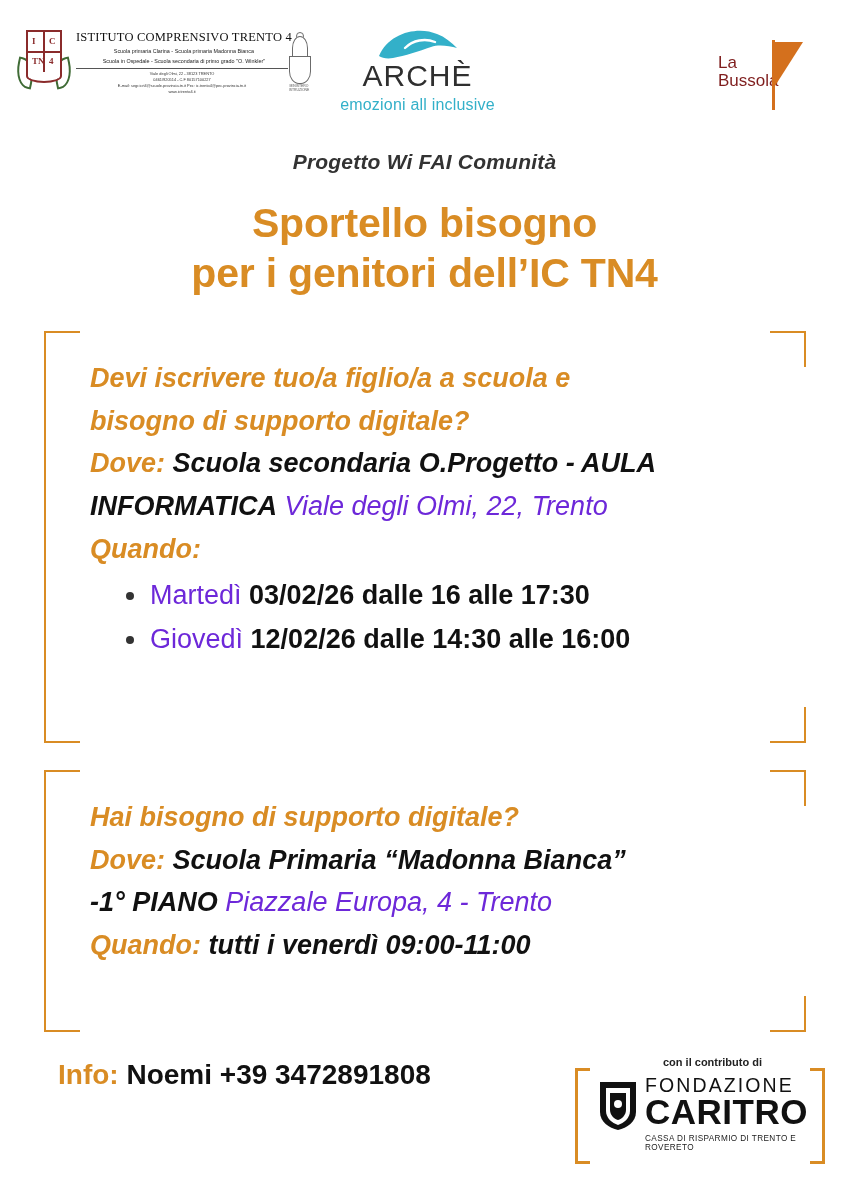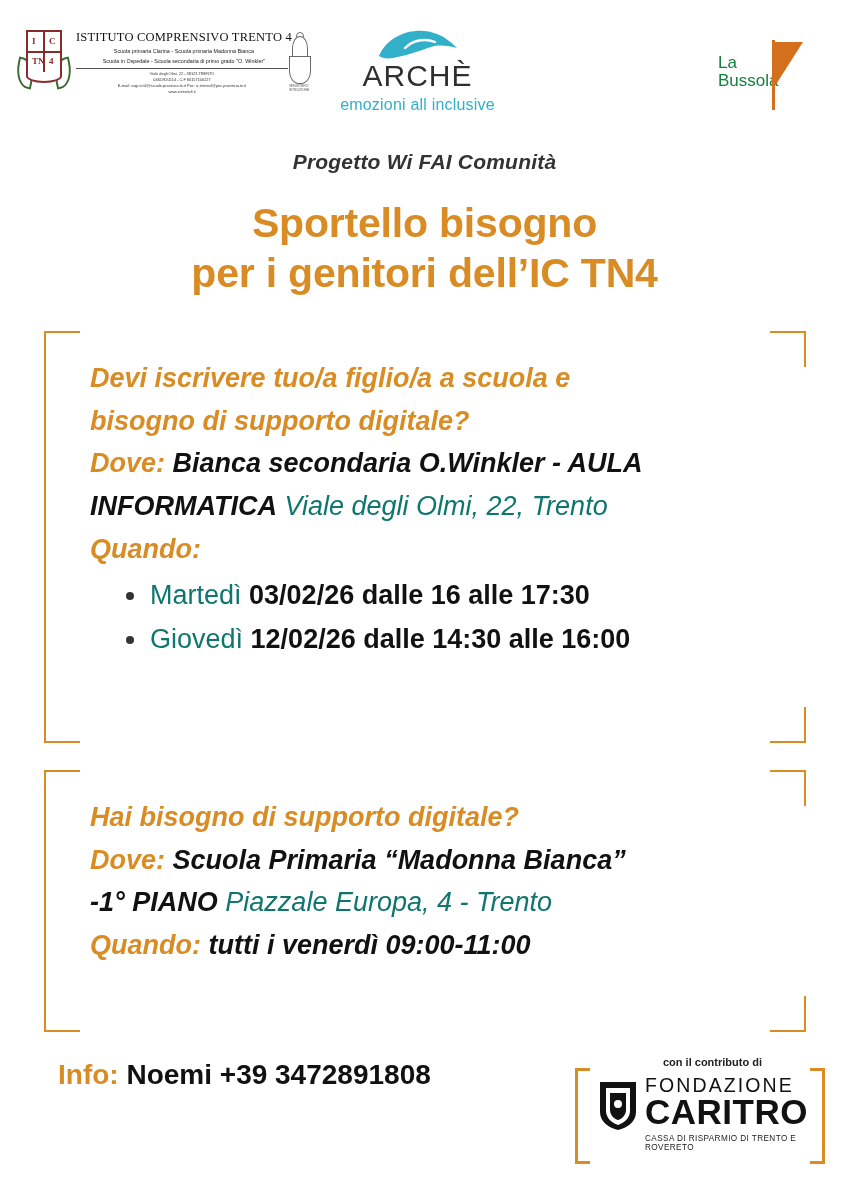--- a/index.html
+++ b/index.html
@@ -246,21 +246,21 @@
     left: 712px;
     top: 16px;
     width: 120px;
     height: 70px;
   }
   .bus-word {
     position: absolute;
     left: 6px;
     top: 14px;
     font-size: 17px;
-    color: #15803d;
+    color: #7f1d1d;
     line-height: 1.05;
     font-family: "Liberation Sans", sans-serif;
   }
   .bus-sail {
     position: absolute;
     left: 60px;
     top: 0;
     width: 34px;
     height: 52px;
   }
@@ -343,21 +343,21 @@
   }
 
   .line {
     font-size: 27px;
     line-height: 1.58;
     color: #1a1a1a;
     font-style: italic;
   }
   .or { color: #d98c24; font-weight: bold; }
   .bk-b { font-weight: bold; color: #111; }
-  .bk { color: #0f766e; }
+  .bk { color: #6d28d9; }
 
   ul.dates {
     list-style: none;
     margin: 4px 0 0 0;
     padding: 0 0 0 34px;
   }
   ul.dates li {
     font-size: 27px;
     line-height: 1.62;
     color: #222;
@@ -530,21 +530,21 @@
   <div class="corner c-tr"></div>
   <div class="corner c-bl"></div>
   <div class="corner c-br"></div>
   <div class="edge-l"></div>
 
   <div class="box-inner">
     <div class="line or">Devi iscrivere tuo/a figlio/a a scuola e</div>
     <div class="line or">bisogno di supporto digitale?</div>
     <div class="line">
       <span class="or">Dove:</span>
-      <span class="bk-b">Bianca secondaria O.Winkler - AULA</span>
+      <span class="bk-b">Scuola secondaria O.Progetto - AULA</span>
     </div>
     <div class="line">
       <span class="bk-b">INFORMATICA</span>
       <span class="bk">Viale degli Olmi, 22, Trento</span>
     </div>
     <div class="line or">Quando:</div>
     <ul class="dates">
       <li>
         <span class="bk">Martedì</span>
         <span class="bk-b">03/02/26 dalle 16 alle 17:30</span>

